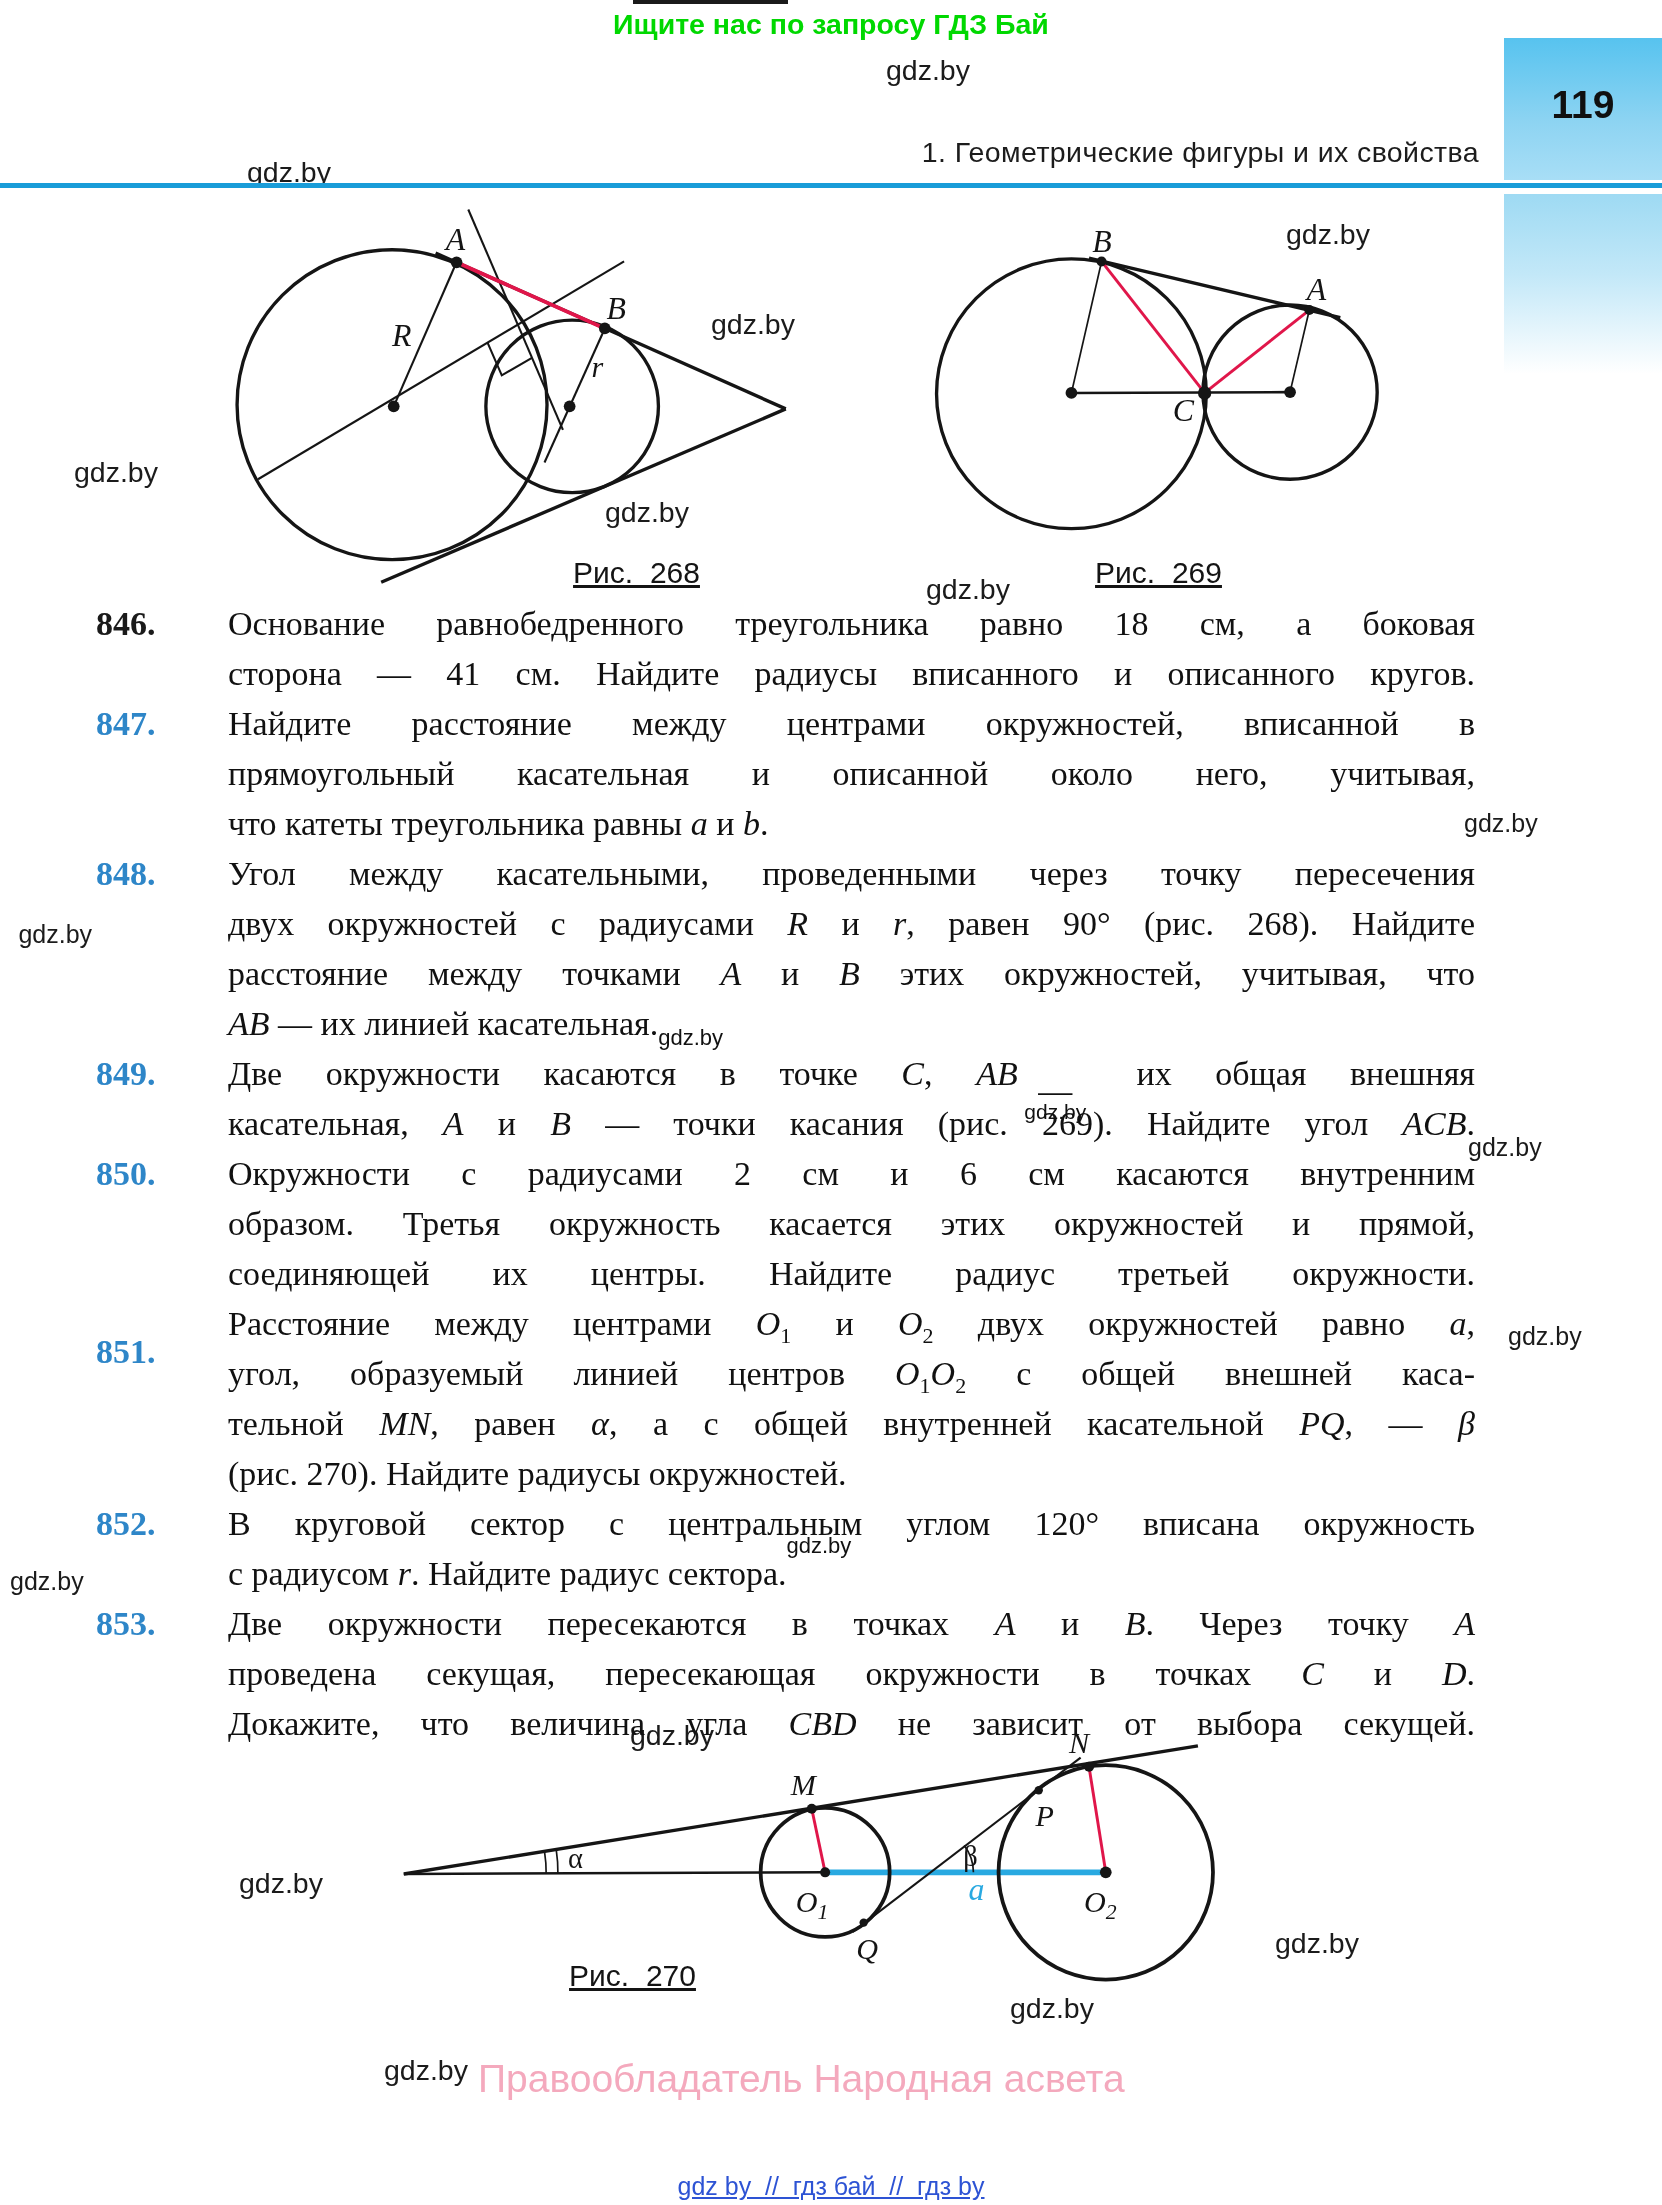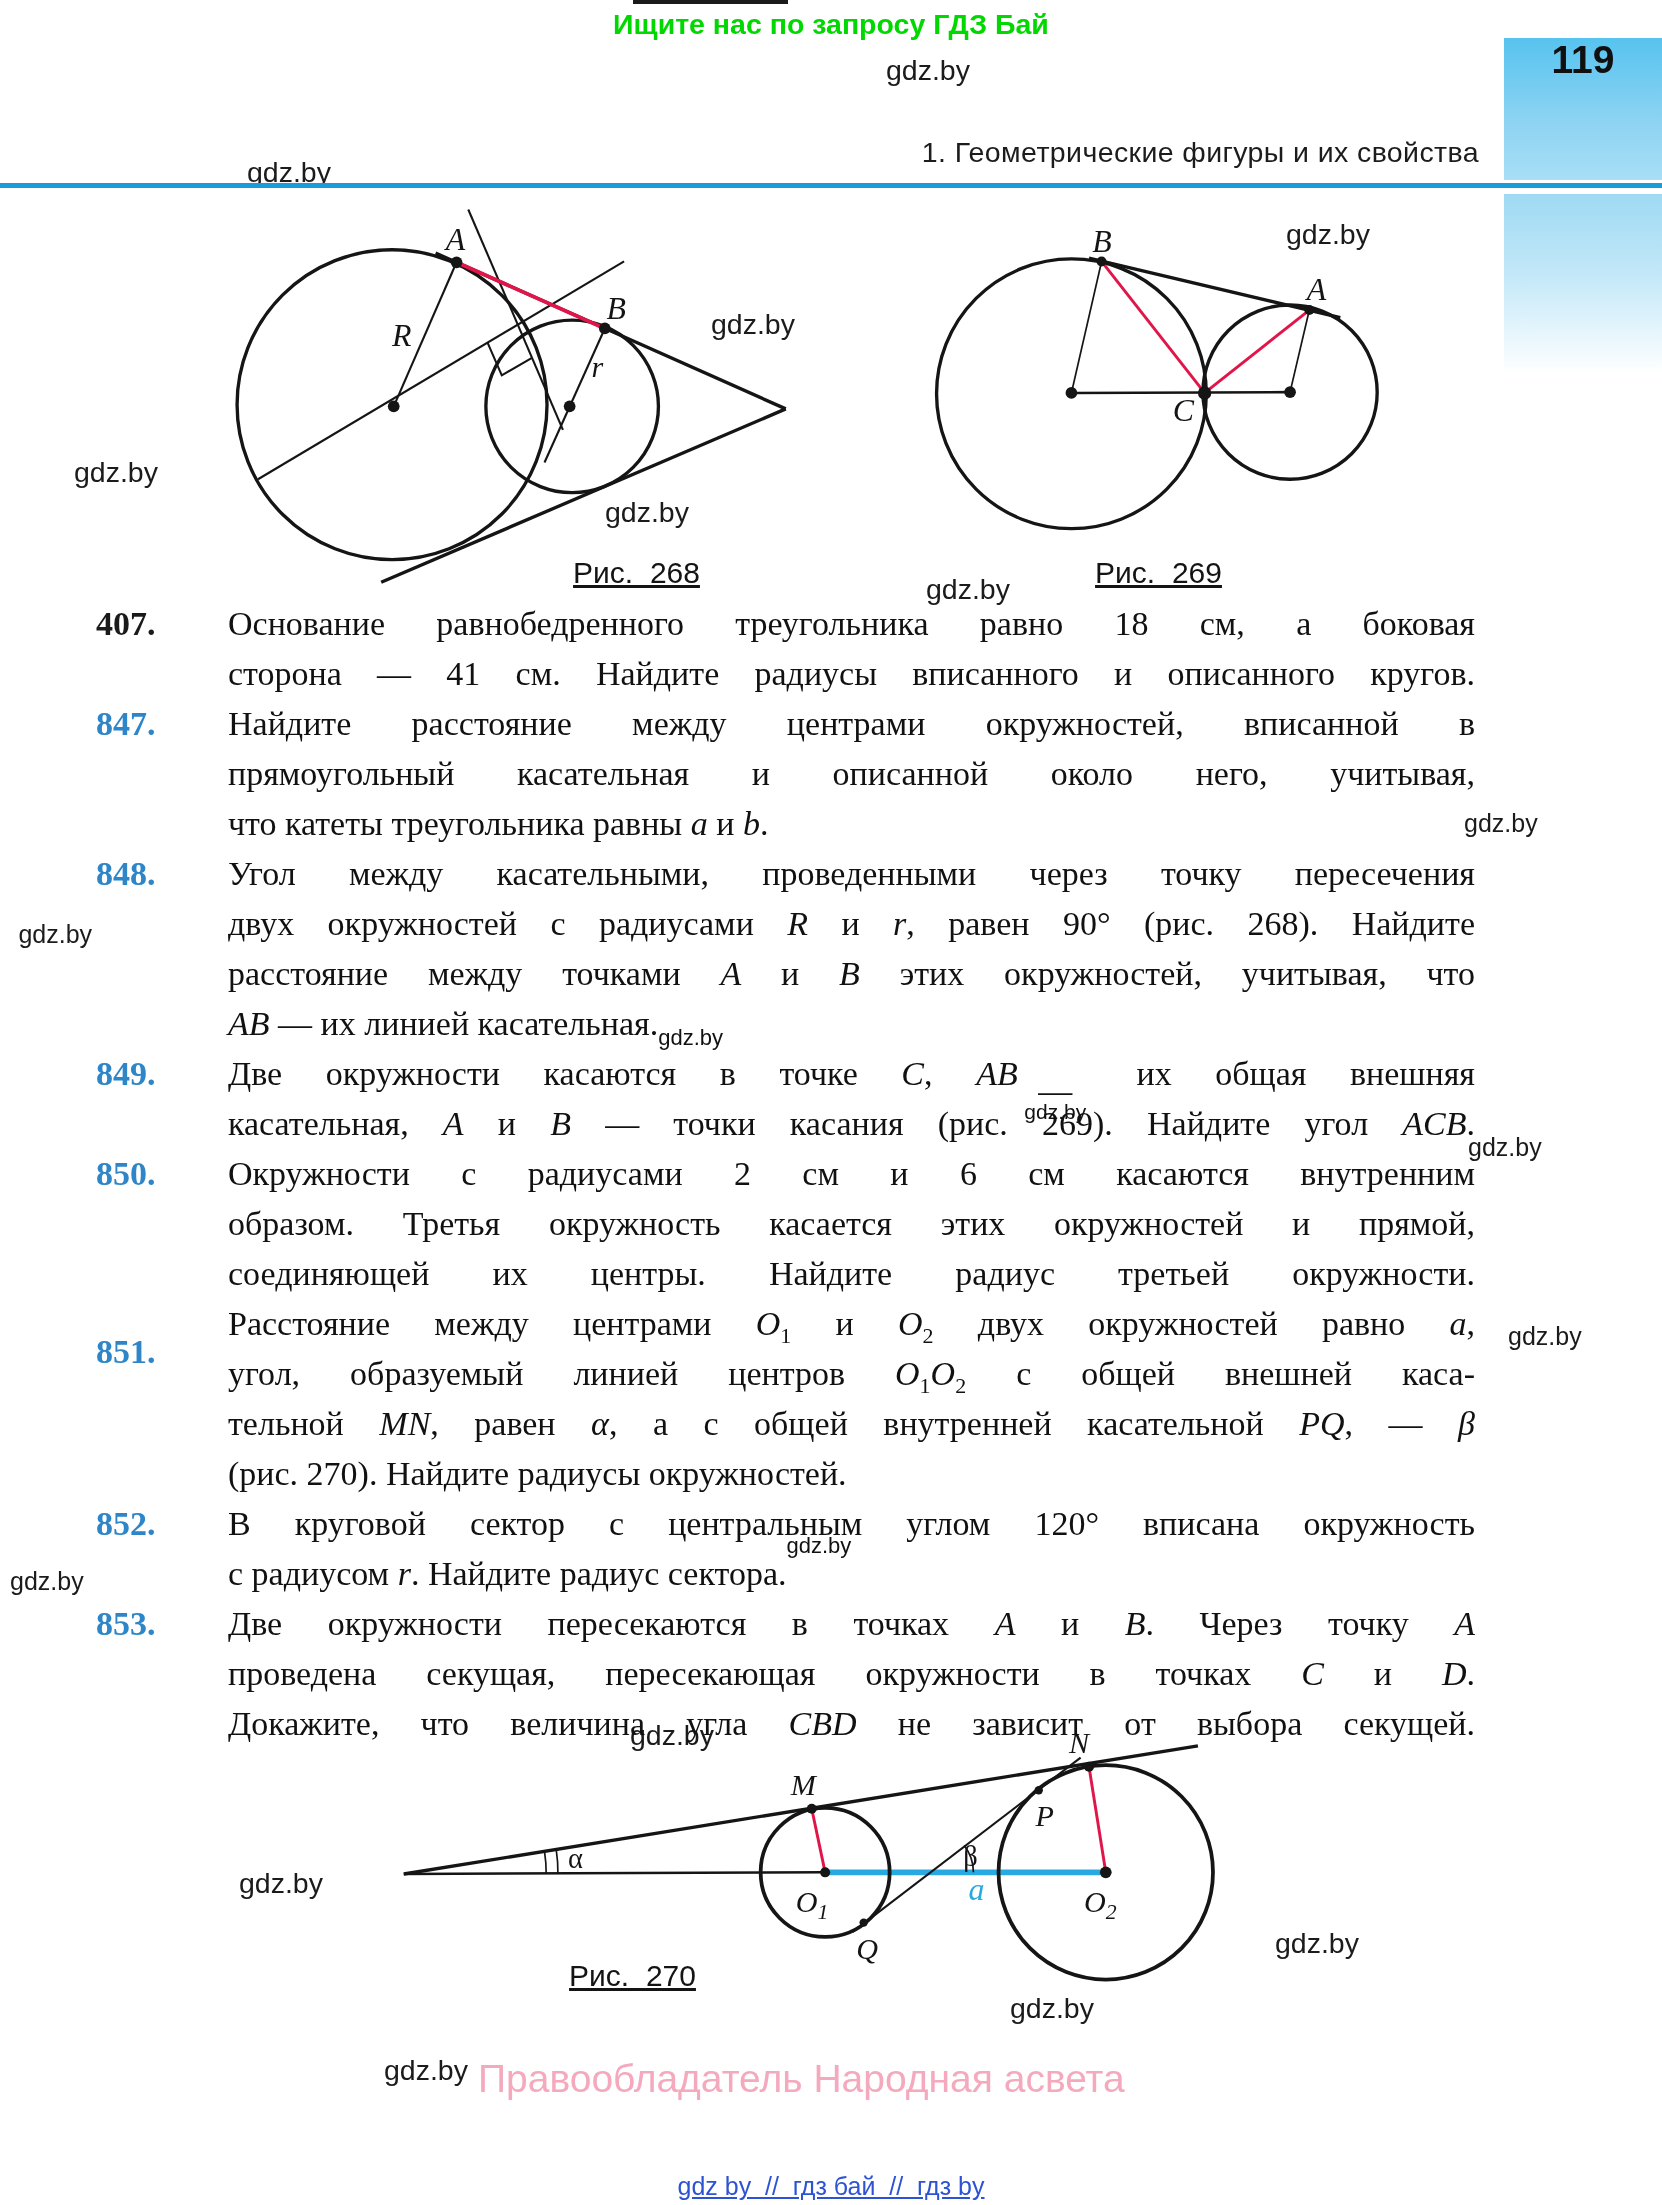--- a/index.html
+++ b/index.html
@@ -6,21 +6,21 @@
   .page{position:relative;width:1662px;height:2205px;background:#ffffff;overflow:hidden;
         font-family:"Liberation Serif",serif;color:#111;}
   
   .green-banner{position:absolute;top:8.4px;left:0;width:100%;text-align:center;
     font-family:"Liberation Sans",sans-serif;font-size:28.5px;font-weight:bold;}
   .scan-artifact{position:absolute;left:633px;top:0;width:155px;height:4.2px;background:#1a1a1a;}
   .chapter{position:absolute;top:136px;right:183px;font-family:"Liberation Sans",sans-serif;
     font-size:28.5px;color:#1c1c1c;letter-spacing:0.4px;}
   .pagebox{position:absolute;left:1504px;top:38px;width:158px;height:142px;
     background:linear-gradient(180deg,#57c3ef 0%,#8ed4f2 60%,#a8def6 100%);
-    display:flex;align-items:flex-start;justify-content:center;padding-bottom:8.4px;box-sizing:border-box;}
+    display:flex;align-items:center;justify-content:center;padding-bottom:8.4px;box-sizing:border-box;}
   .pagebox .num{font-family:"Liberation Sans",sans-serif;font-weight:bold;font-size:39px;color:#101010;}
   .hr-line{position:absolute;left:0;top:183px;width:1662px;height:5px;background:#199cd8;}
   .pagebox2{position:absolute;left:1504px;top:194px;width:158px;height:180px;
     background:linear-gradient(180deg,#9edaf3 0%,#c3e8f8 45%,rgba(255,255,255,0) 100%);}
   
   .wm{position:absolute;font-family:"Liberation Sans",sans-serif;font-size:28.5px;color:#1b1b1b;}
   .wm-sm{font-size:25px;}
   
   svg.figs{position:absolute;left:0;top:0;}
   .fig-caption{position:absolute;width:251px;text-align:center;
@@ -159,21 +159,21 @@
         <text x="1150" y="2228" font-size="34" font-style="normal">β</text>
       </g>
     </g>
   </svg>
 
   <div class="fig-caption" style="left:511px;top:556px">Рис. 268</div>
   <div class="fig-caption" style="left:1033px;top:556px">Рис. 269</div>
   <div class="fig-caption" style="left:507px;top:1959px">Рис. 270</div>
 
   <div class="problems" id="problems">
-      <div class="pl just"><span class="pnum" style="color: rgb(26, 26, 26);">407.</span><span>Основание равнобедренного треугольника равно 18 см, а боковая</span></div>
+      <div class="pl just"><span class="pnum" style="color: rgb(26, 26, 26);">846.</span><span>Основание равнобедренного треугольника равно 18 см, а боковая</span></div>
       <div class="pl just"><span>сторона — 41 см. Найдите радиусы вписанного и описанного кругов.</span></div>
       <div class="pl just"><span class="pnum" style="color: rgb(46, 134, 200);">847.</span><span>Найдите расстояние между центрами окружностей, вписанной в</span></div>
       <div class="pl just"><span>прямоугольный касательная и описанной около него, учитывая,</span></div>
       <div class="pl"><span>что катеты треугольника равны </span><span class="i">a</span><span> и </span><span class="i">b</span><span>.</span></div>
       <div class="pl just"><span class="pnum" style="color: rgb(46, 134, 200);">848.</span><span>Угол между касательными, проведенными через точку пересечения</span></div>
       <div class="pl just"><span>двух окружностей с радиусами </span><span class="i">R</span><span> и </span><span class="i">r</span><span>, равен 90° (рис. 268). Найдите</span></div>
       <div class="pl just"><span>расстояние между точками </span><span class="i">A</span><span> и </span><span class="i">B</span><span> этих окружностей, учитывая, что</span></div>
       <div class="pl"><span class="i">AB</span><span> — их линией касательная.</span><span class="wmb">gdz.by</span></div>
       <div class="pl just"><span class="pnum" style="color: rgb(46, 134, 200);">849.</span><span>Две окружности касаются в точке </span><span class="i">C</span><span>, </span><span class="i">AB</span><span class="stk">
           <span class="wmdash">—</span>

